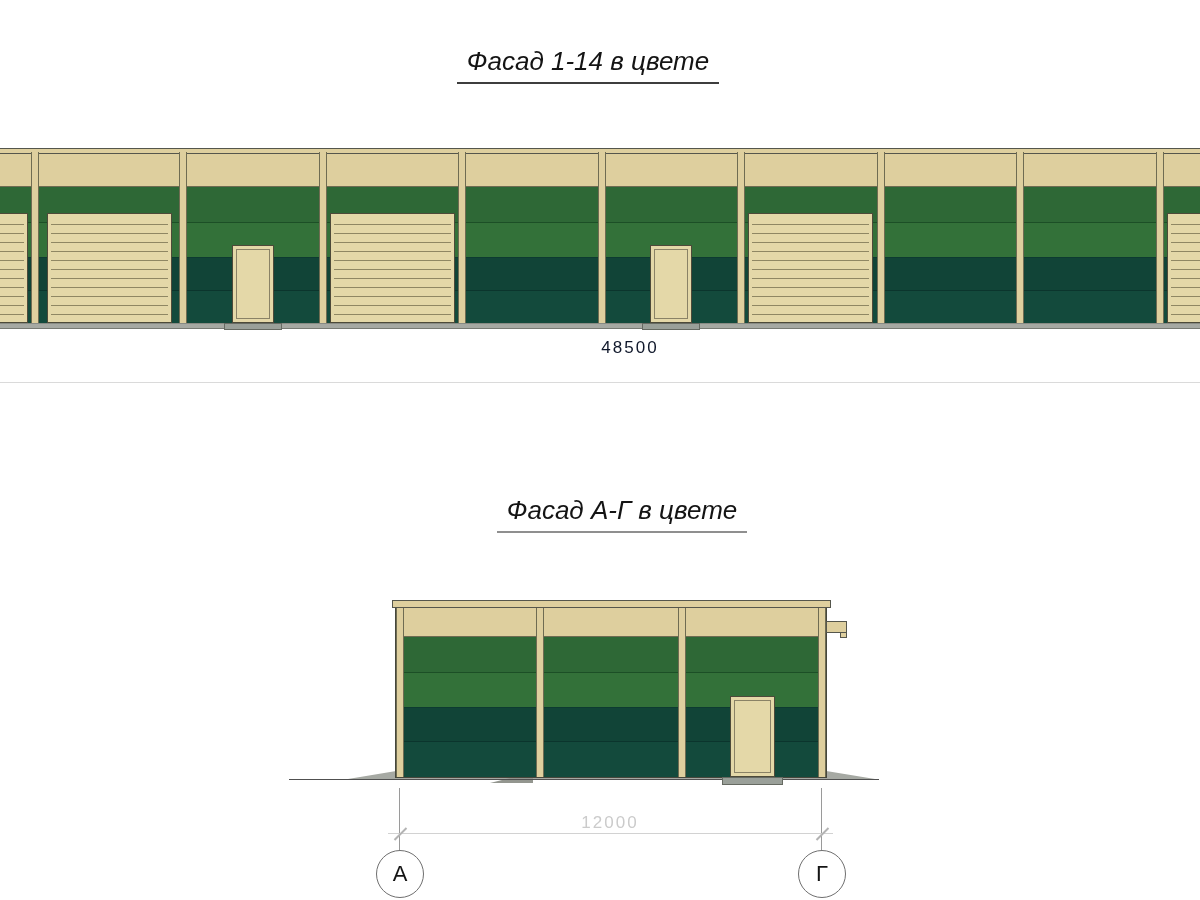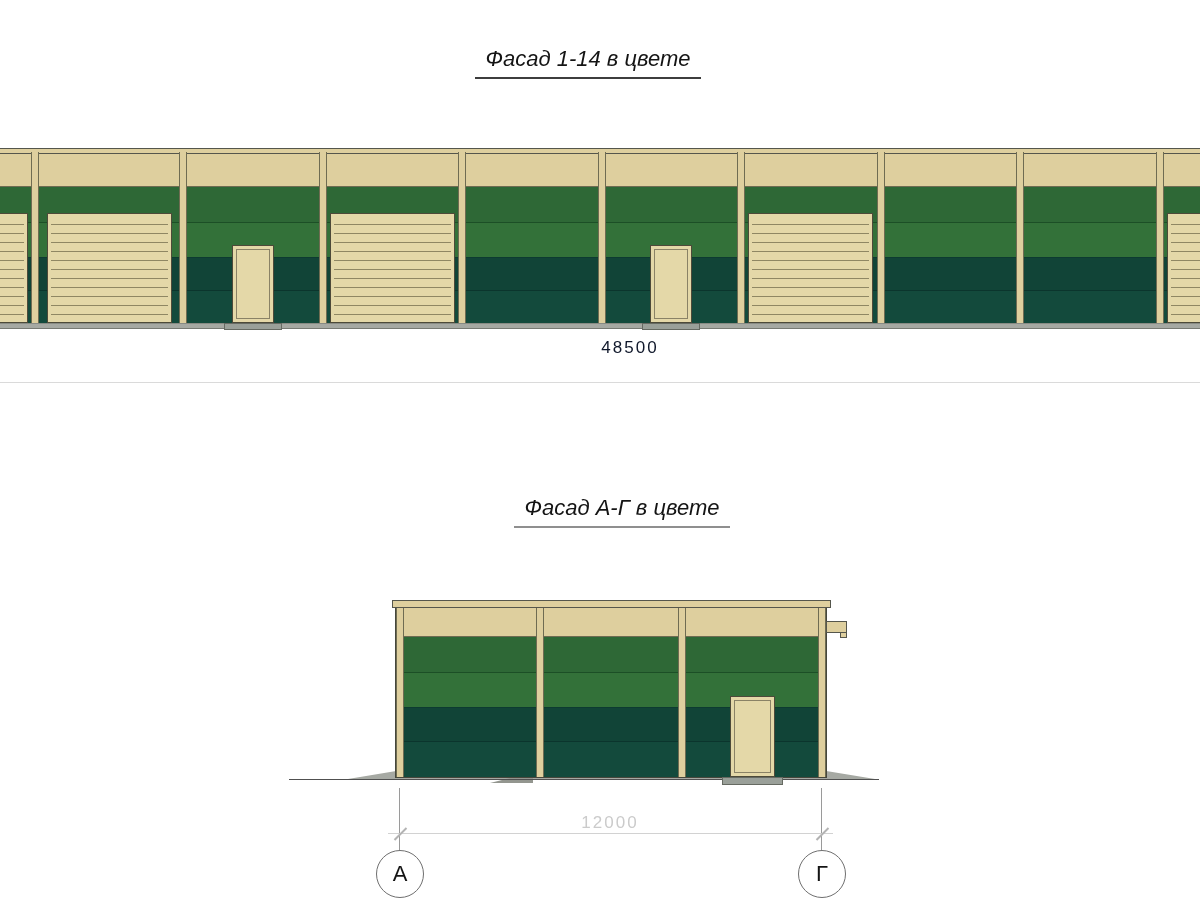--- a/index.html
+++ b/index.html
@@ -1,21 +1,21 @@
 <!DOCTYPE html>
 <html><head>
 <meta charset="utf-8">
 <style>
   html,body{margin:0;padding:0;}
   body{width:1200px;height:900px;overflow:hidden;background:#ffffff;position:relative;
        font-family:"Liberation Sans",sans-serif;}
   #drawing{position:absolute;left:0;top:0;width:1200px;height:900px;}
   .abs{position:absolute;}
   .title{position:absolute;left:0;width:1200px;text-align:center;font-style:italic;
-         font-size:22px;color:#141414;}
+         font-size:26px;color:#141414;}
   .title .u{display:inline-block;padding:0 10px 5px 10px;position:relative;}
   #title1{top:46px;}
   #title1 .u{border-bottom:2px solid #3d3d3d;left:-12px;}
   #title2{top:495px;}
   #title2 .u{border-bottom:2px solid #8f8f8f;left:22px;}
   .dim-text{position:absolute;font-size:17px;letter-spacing:2px;text-align:center;}
   #dim1{left:0;width:1190px;top:338px;color:#0f172a;padding-left:35px;}
   #dimline1{left:0;top:382px;width:1200px;height:1px;background:#dadada;}
   #dim2{left:0;width:1220px;top:813px;color:#cbcbcb;}
   #dimline2{left:388px;top:833px;width:445px;height:1px;background:#d2d2d2;}

